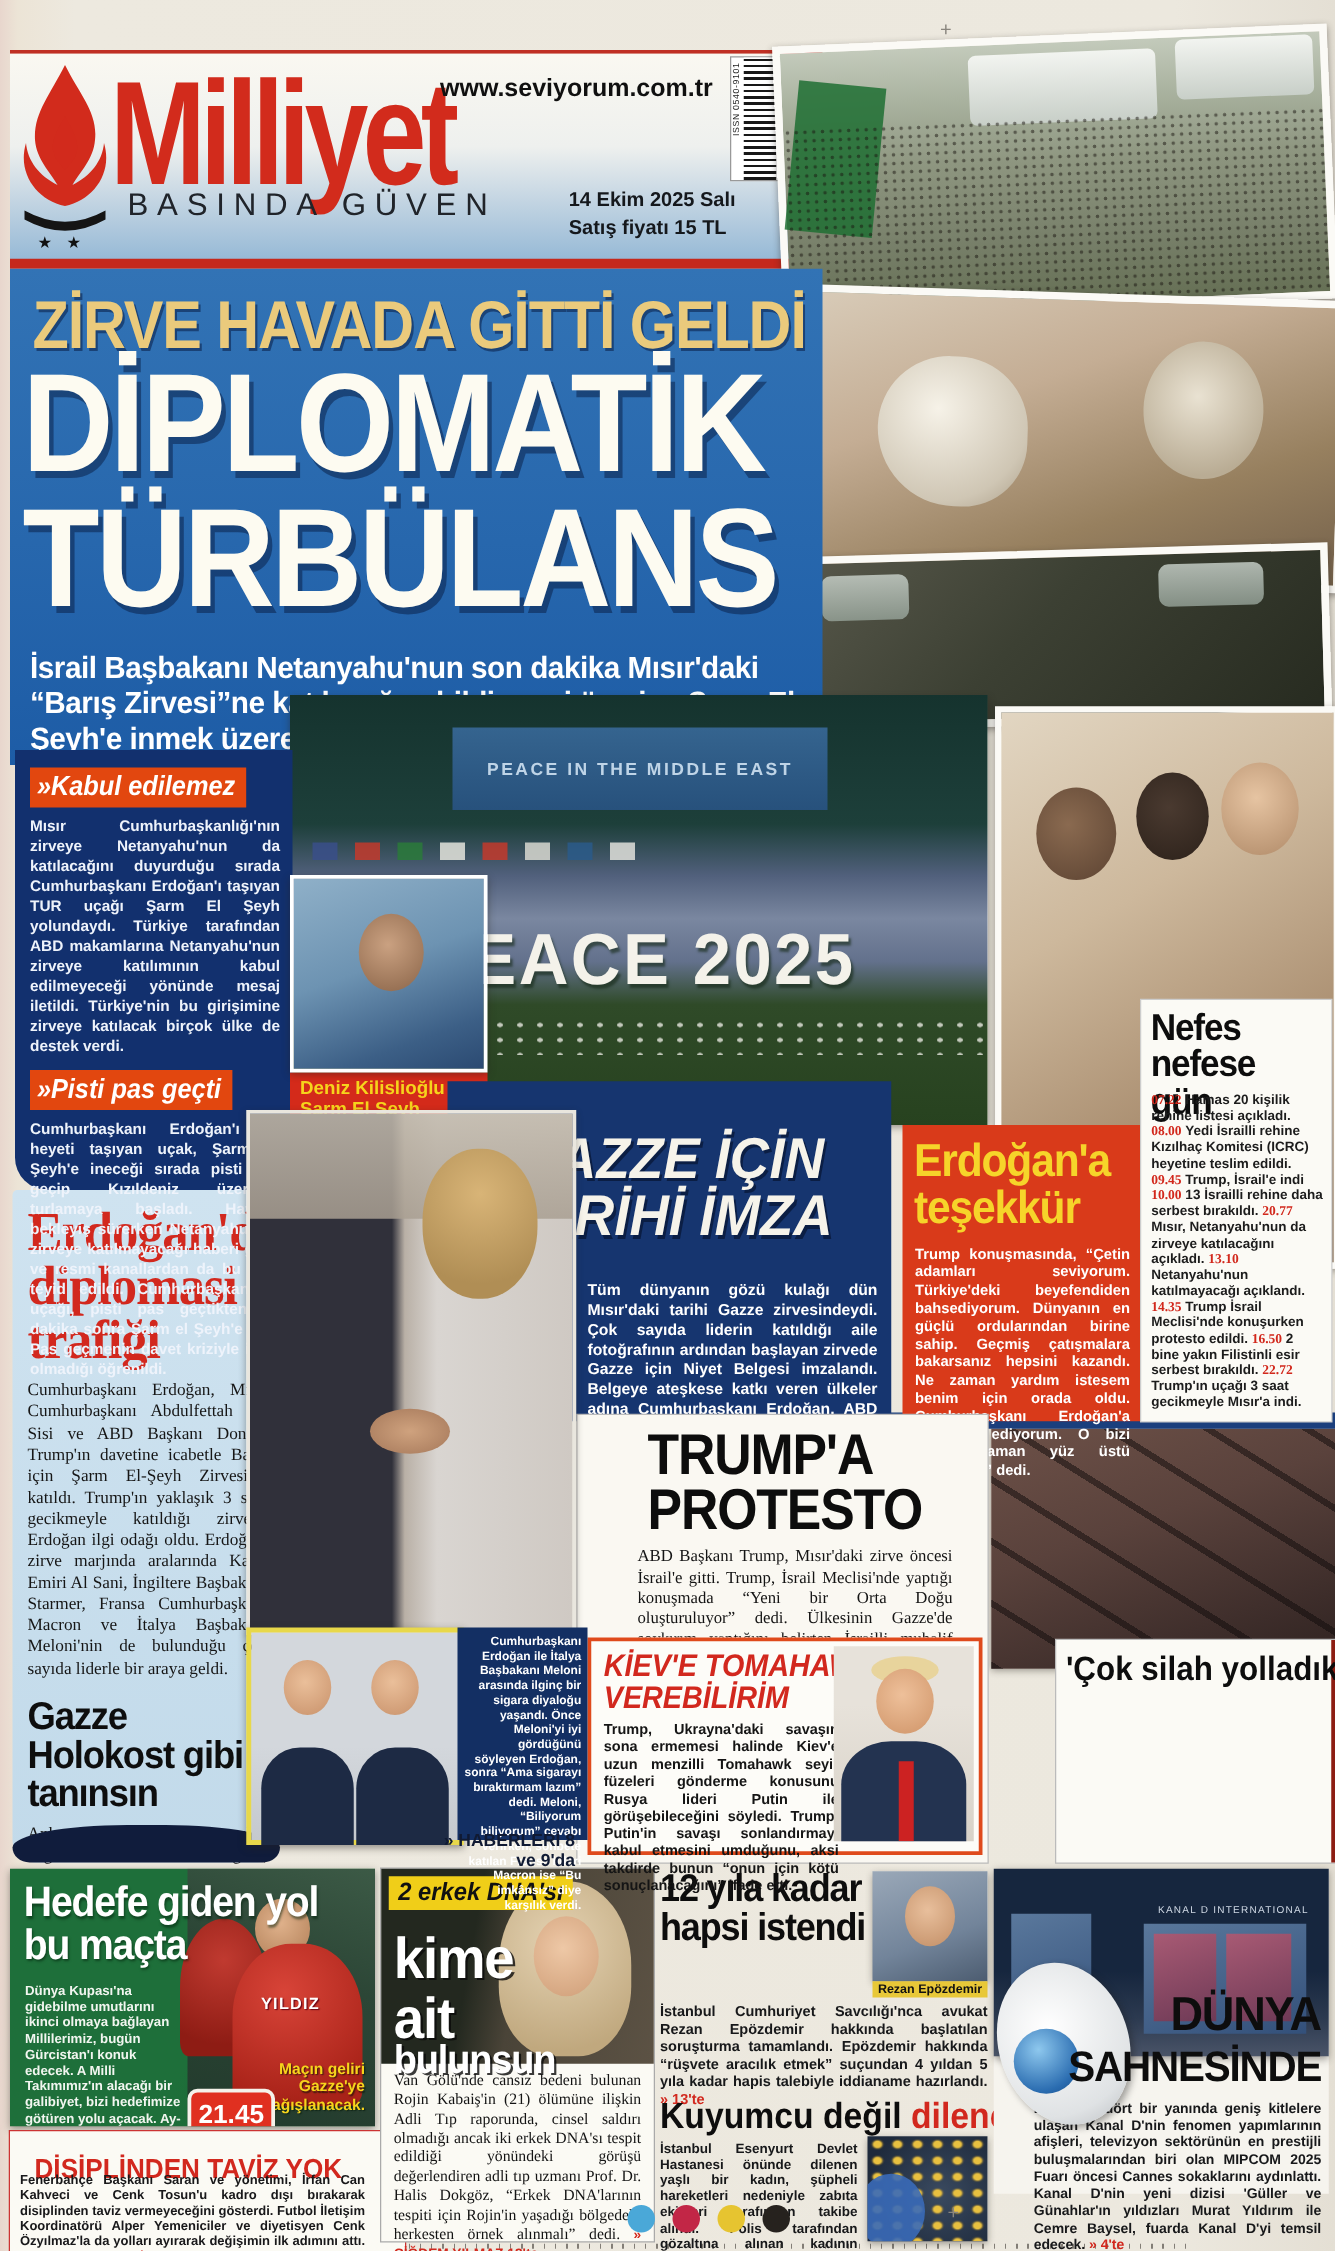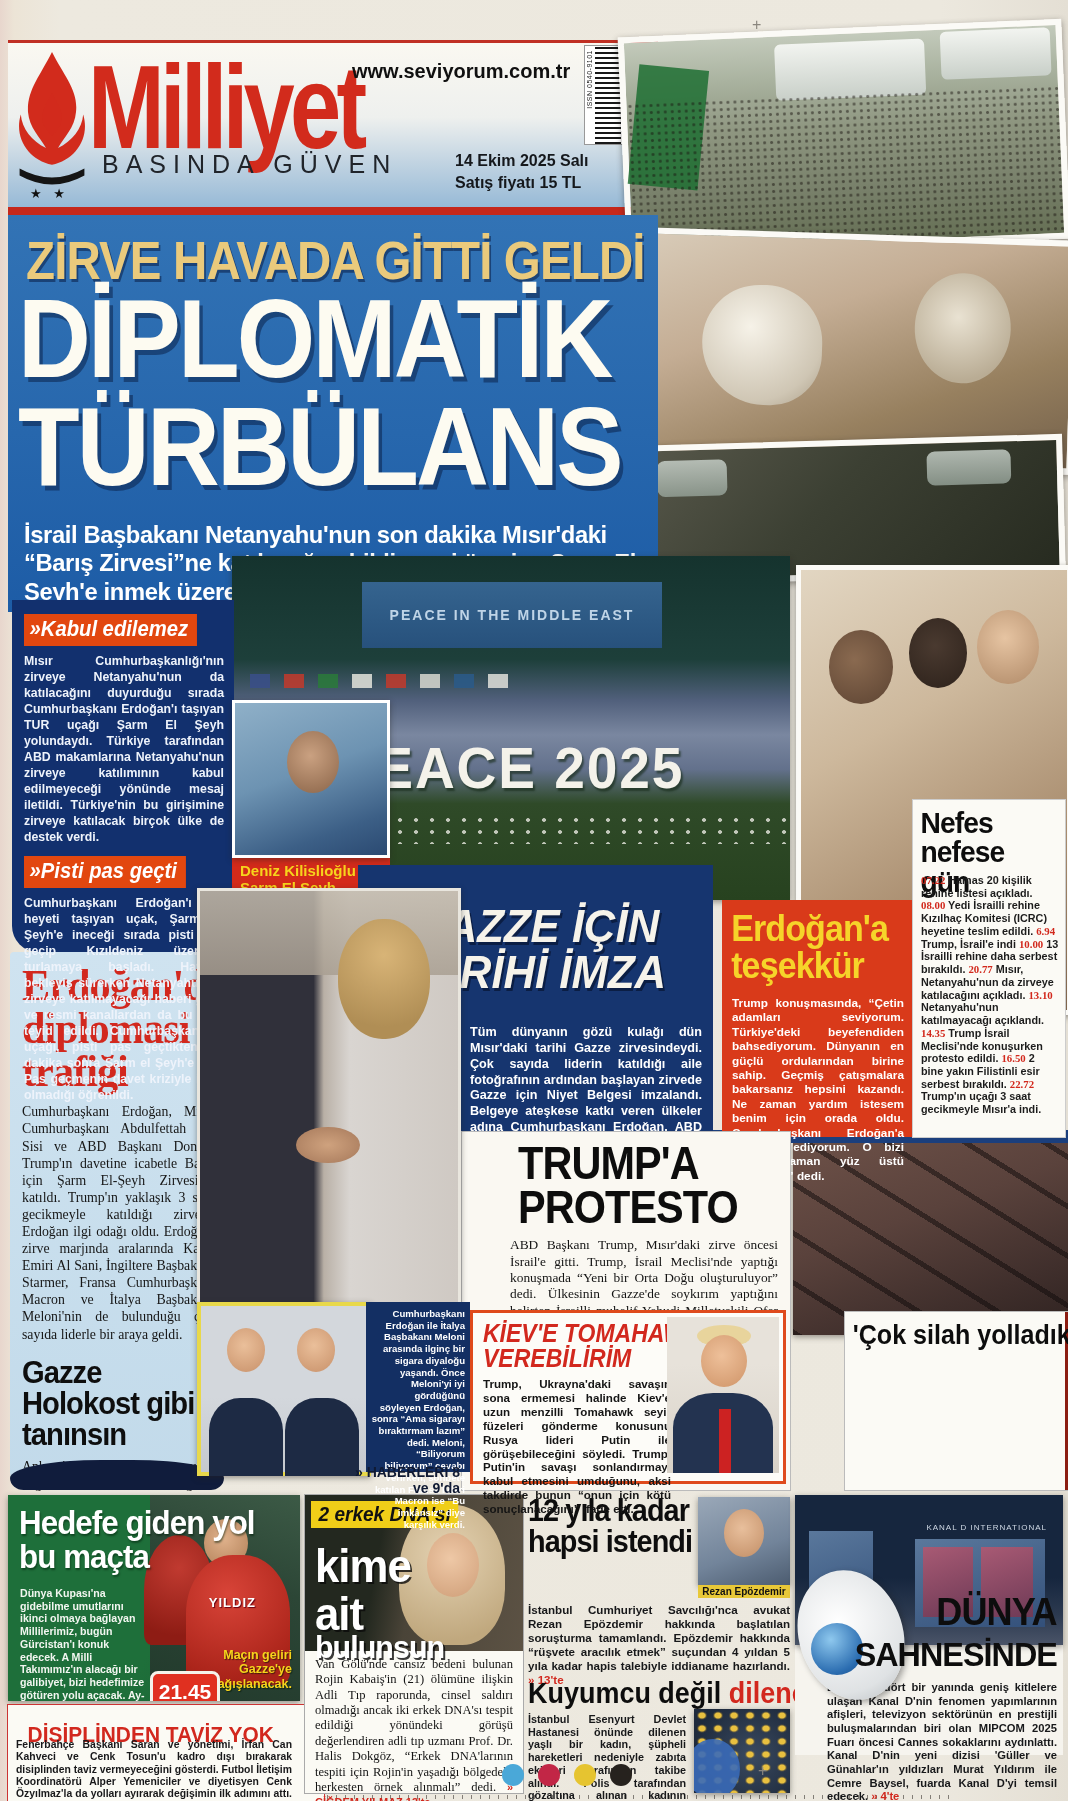--- a/index.html
+++ b/index.html
@@ -412,37 +412,37 @@
   <div class="abs" id="tesk">
     <div id="tesk-h">Erdoğan'a teşekkür</div>
     <div id="tesk-b">Trump konuşmasında, “Çetin adamları seviyorum. Türkiye'deki beyefendiden bahsediyorum. Dünyanın en güçlü ordularından birine sahip. Geçmiş çatışmalara bakarsanız hepsini kazandı. Ne zaman yardım istesem benim için orada oldu. Cumhurbaşkanı Erdoğan'a teşekkür ediyorum. O bizi hiçbir zaman yüz üstü bırakmadı” dedi.</div>
   </div>
 
   <div class="abs" id="nefes">
     <div id="nefes-h">Nefes nefese gün</div>
     <div id="nefes-list">
       <span class="t" style="display: inline;">07.22</span> <span>Hamas 20 kişilik rehine listesi açıkladı.</span>
       <span class="t" style="display: inline;">08.00</span> <span>Yedi İsrailli rehine Kızılhaç Komitesi (ICRC) heyetine teslim edildi.</span>
-      <span class="t" style="display: inline;">6.94</span> <span>Trump, İsrail'e indi</span>
+      <span class="t" style="display: inline;">09.45</span> <span>Trump, İsrail'e indi</span>
       <span class="t" style="display: inline;">10.00</span> <span>13 İsrailli rehine daha serbest bırakıldı.</span>
       <span class="t" style="display: inline;">20.77</span> <span>Mısır, Netanyahu'nun da zirveye katılacağını açıkladı.</span>
       <span class="t" style="display: inline;">13.10</span> <span>Netanyahu'nun katılmayacağı açıklandı.</span>
       <span class="t" style="display: inline;">14.35</span> <span>Trump İsrail Meclisi'nde konuşurken protesto edildi.</span>
       <span class="t" style="display: inline;">16.50</span> <span>2 bine yakın Filistinli esir serbest bırakıldı.</span>
       <span class="t" style="display: inline;">22.72</span> <span>Trump'ın uçağı 3 saat gecikmeyle Mısır'a indi.</span>
     </div>
   </div>
 
   <div class="abs" id="navybar"></div>
   <div class="abs photo" id="parl">
     <div class="rail"></div>
   </div>
 
   <div class="abs" id="protesto">
-    <div style="padding:10px 12px 0 56px;">
+    <div style="padding:10px 28px 0 56px;">
       <div id="prot-h">
         <div>TRUMP'A</div>
         <div>PROTESTO</div>
       </div>
       <div id="prot-b" style="margin:8px 0 0 -8px;">ABD Başkanı Trump, Mısır'daki zirve öncesi İsrail'e gitti. Trump, İsrail Meclisi'nde yaptığı konuşmada “Yeni bir Orta Doğu oluşturuluyor” dedi. Ülkesinin Gazze'de soykırım yaptığını belirten İsrailli muhalif Yahudi Milletvekili Ofer Cassif ile İsrail milletvekili Ayman Odeh, Trump'ı konuşurken protesto etti.</div>
     </div>
     <div id="kiev">
       <div style="padding:8px 0 0 10px;">
         <div id="kiev-h">
           <div>KİEV'E TOMAHAWK</div>

